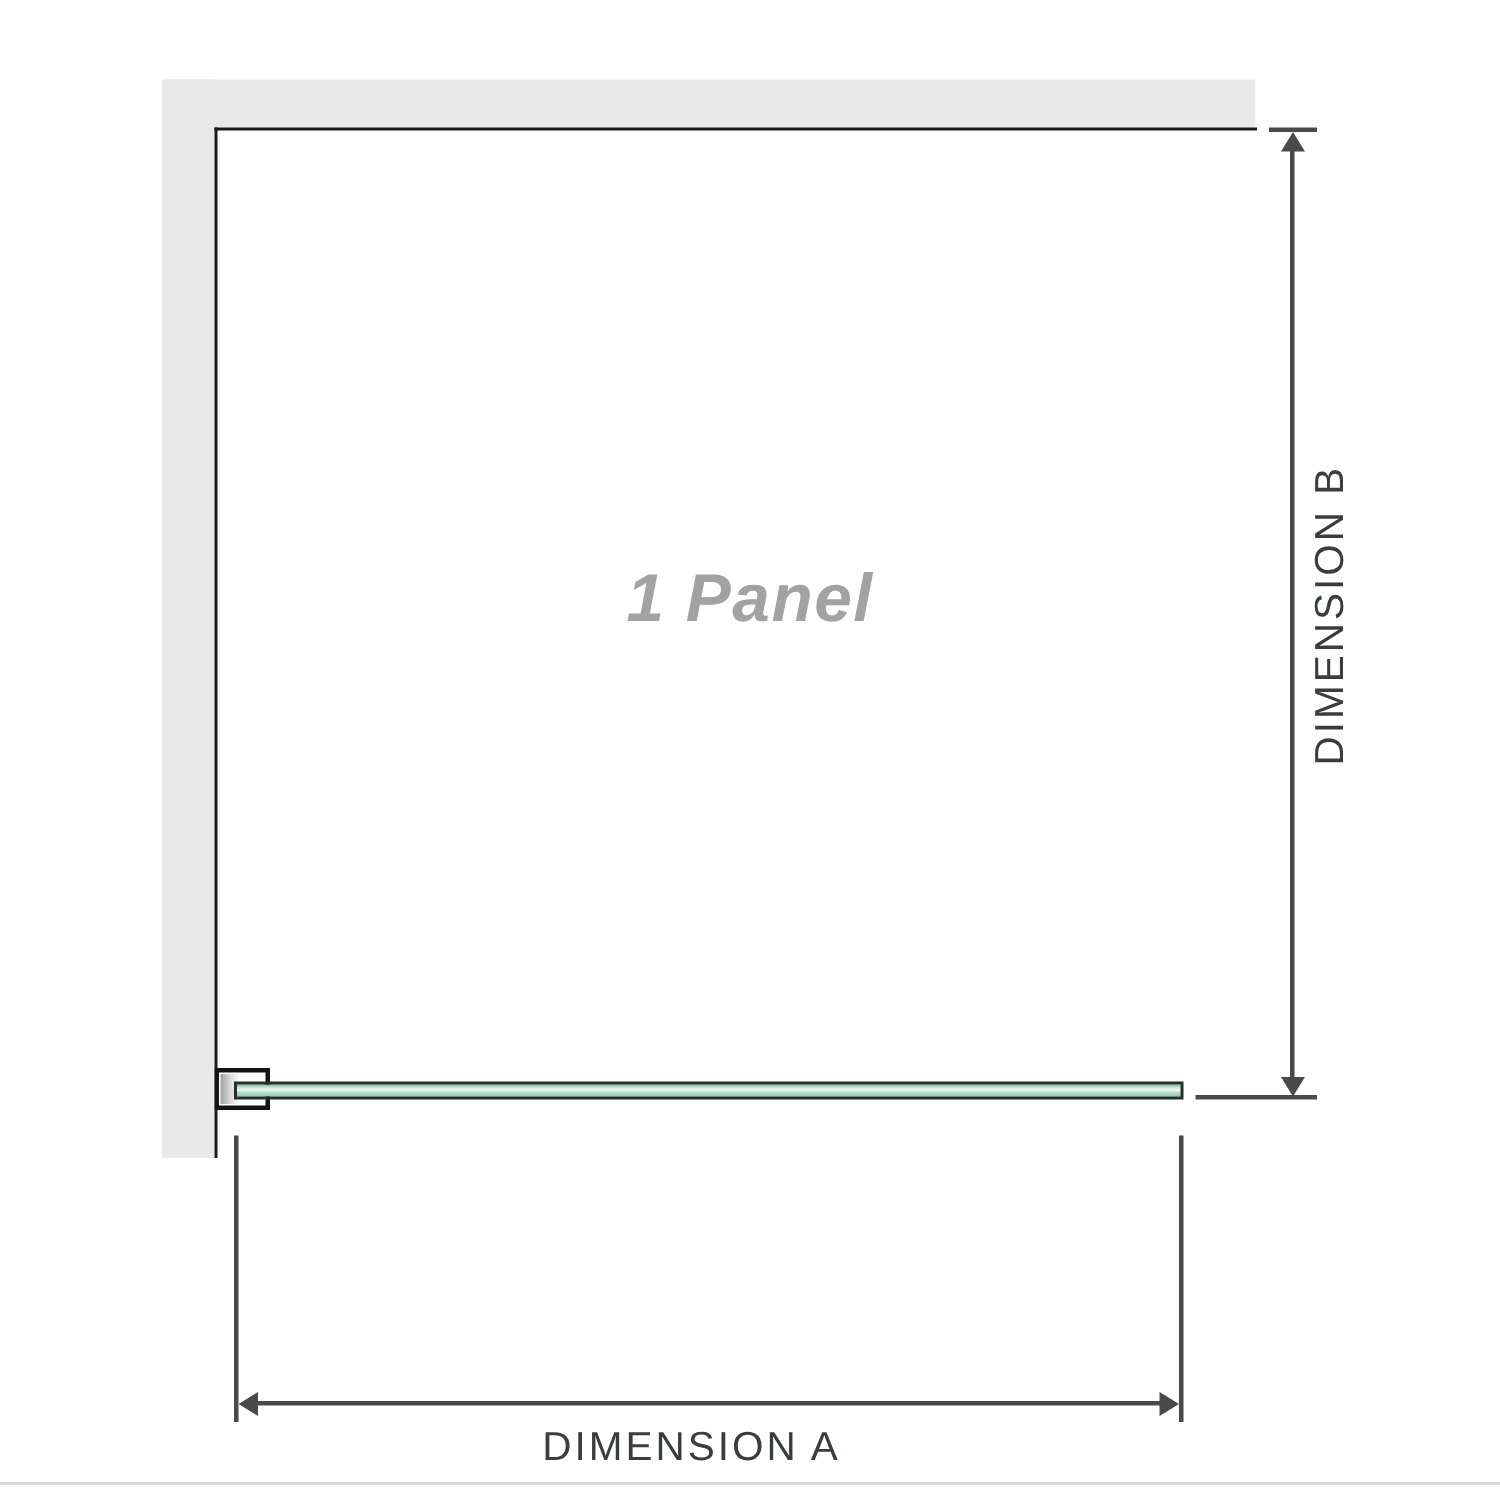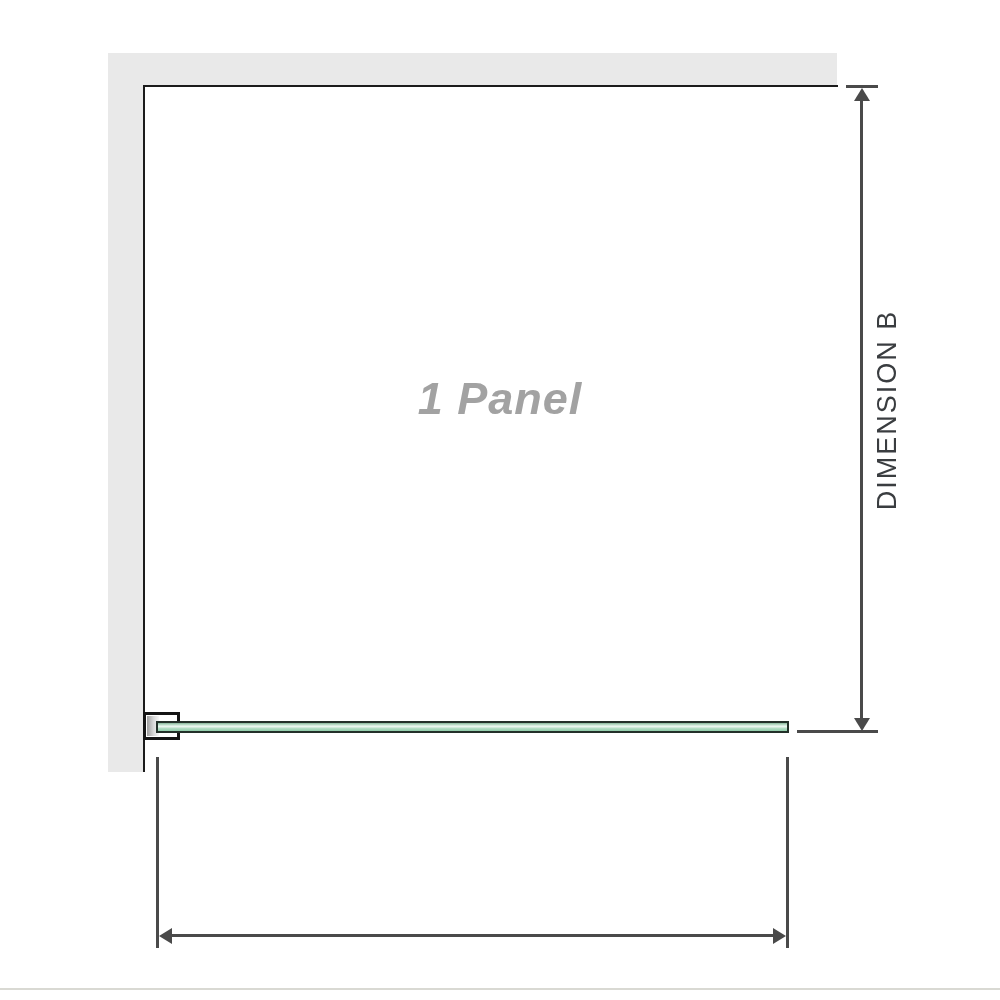--- a/index.html
+++ b/index.html
@@ -178,16 +178,17 @@
   <div class="abs dim-color dim-b-line"></div>
   <div class="abs dim-b-arrow-up"></div>
   <div class="abs dim-b-arrow-down"></div>
   <div class="abs dim-b-label">DIMENSION B</div>
 
   <div class="abs dim-color ext-line-left"></div>
   <div class="abs dim-color ext-line-right"></div>
   <div class="abs dim-color dim-a-line"></div>
   <div class="abs dim-a-arrow-left"></div>
   <div class="abs dim-a-arrow-right"></div>
+  <div class="abs dim-a-label">DIMENSION A</div>
 
   <div class="abs bottom-divider"></div>
 
 </div>
 
 </body></html>

